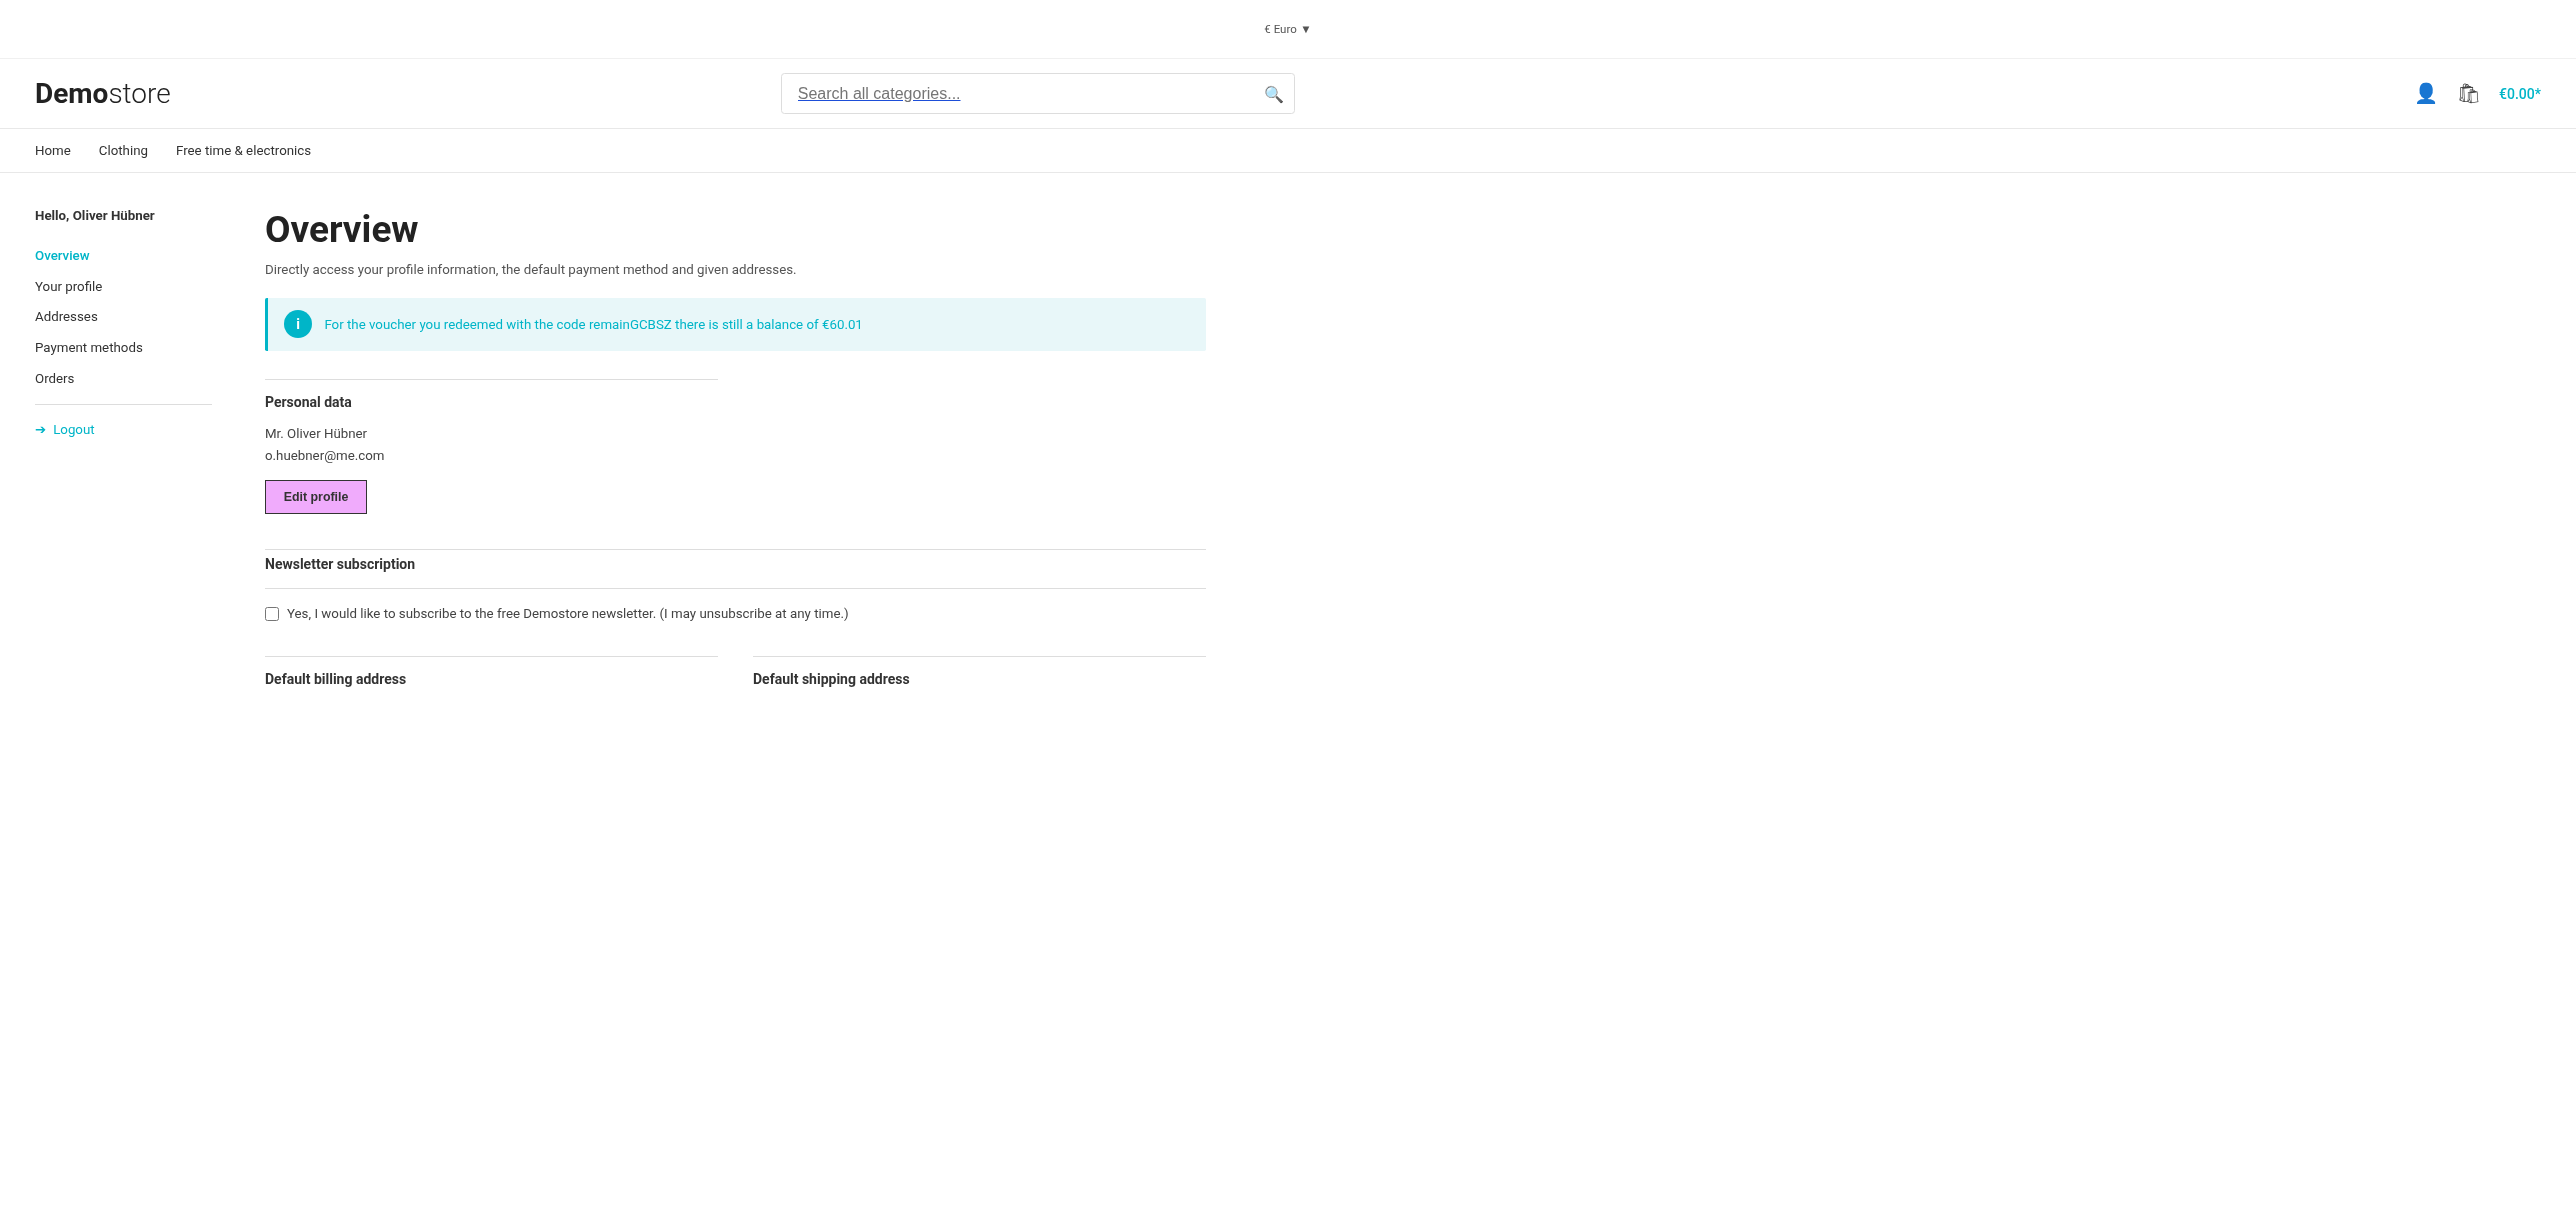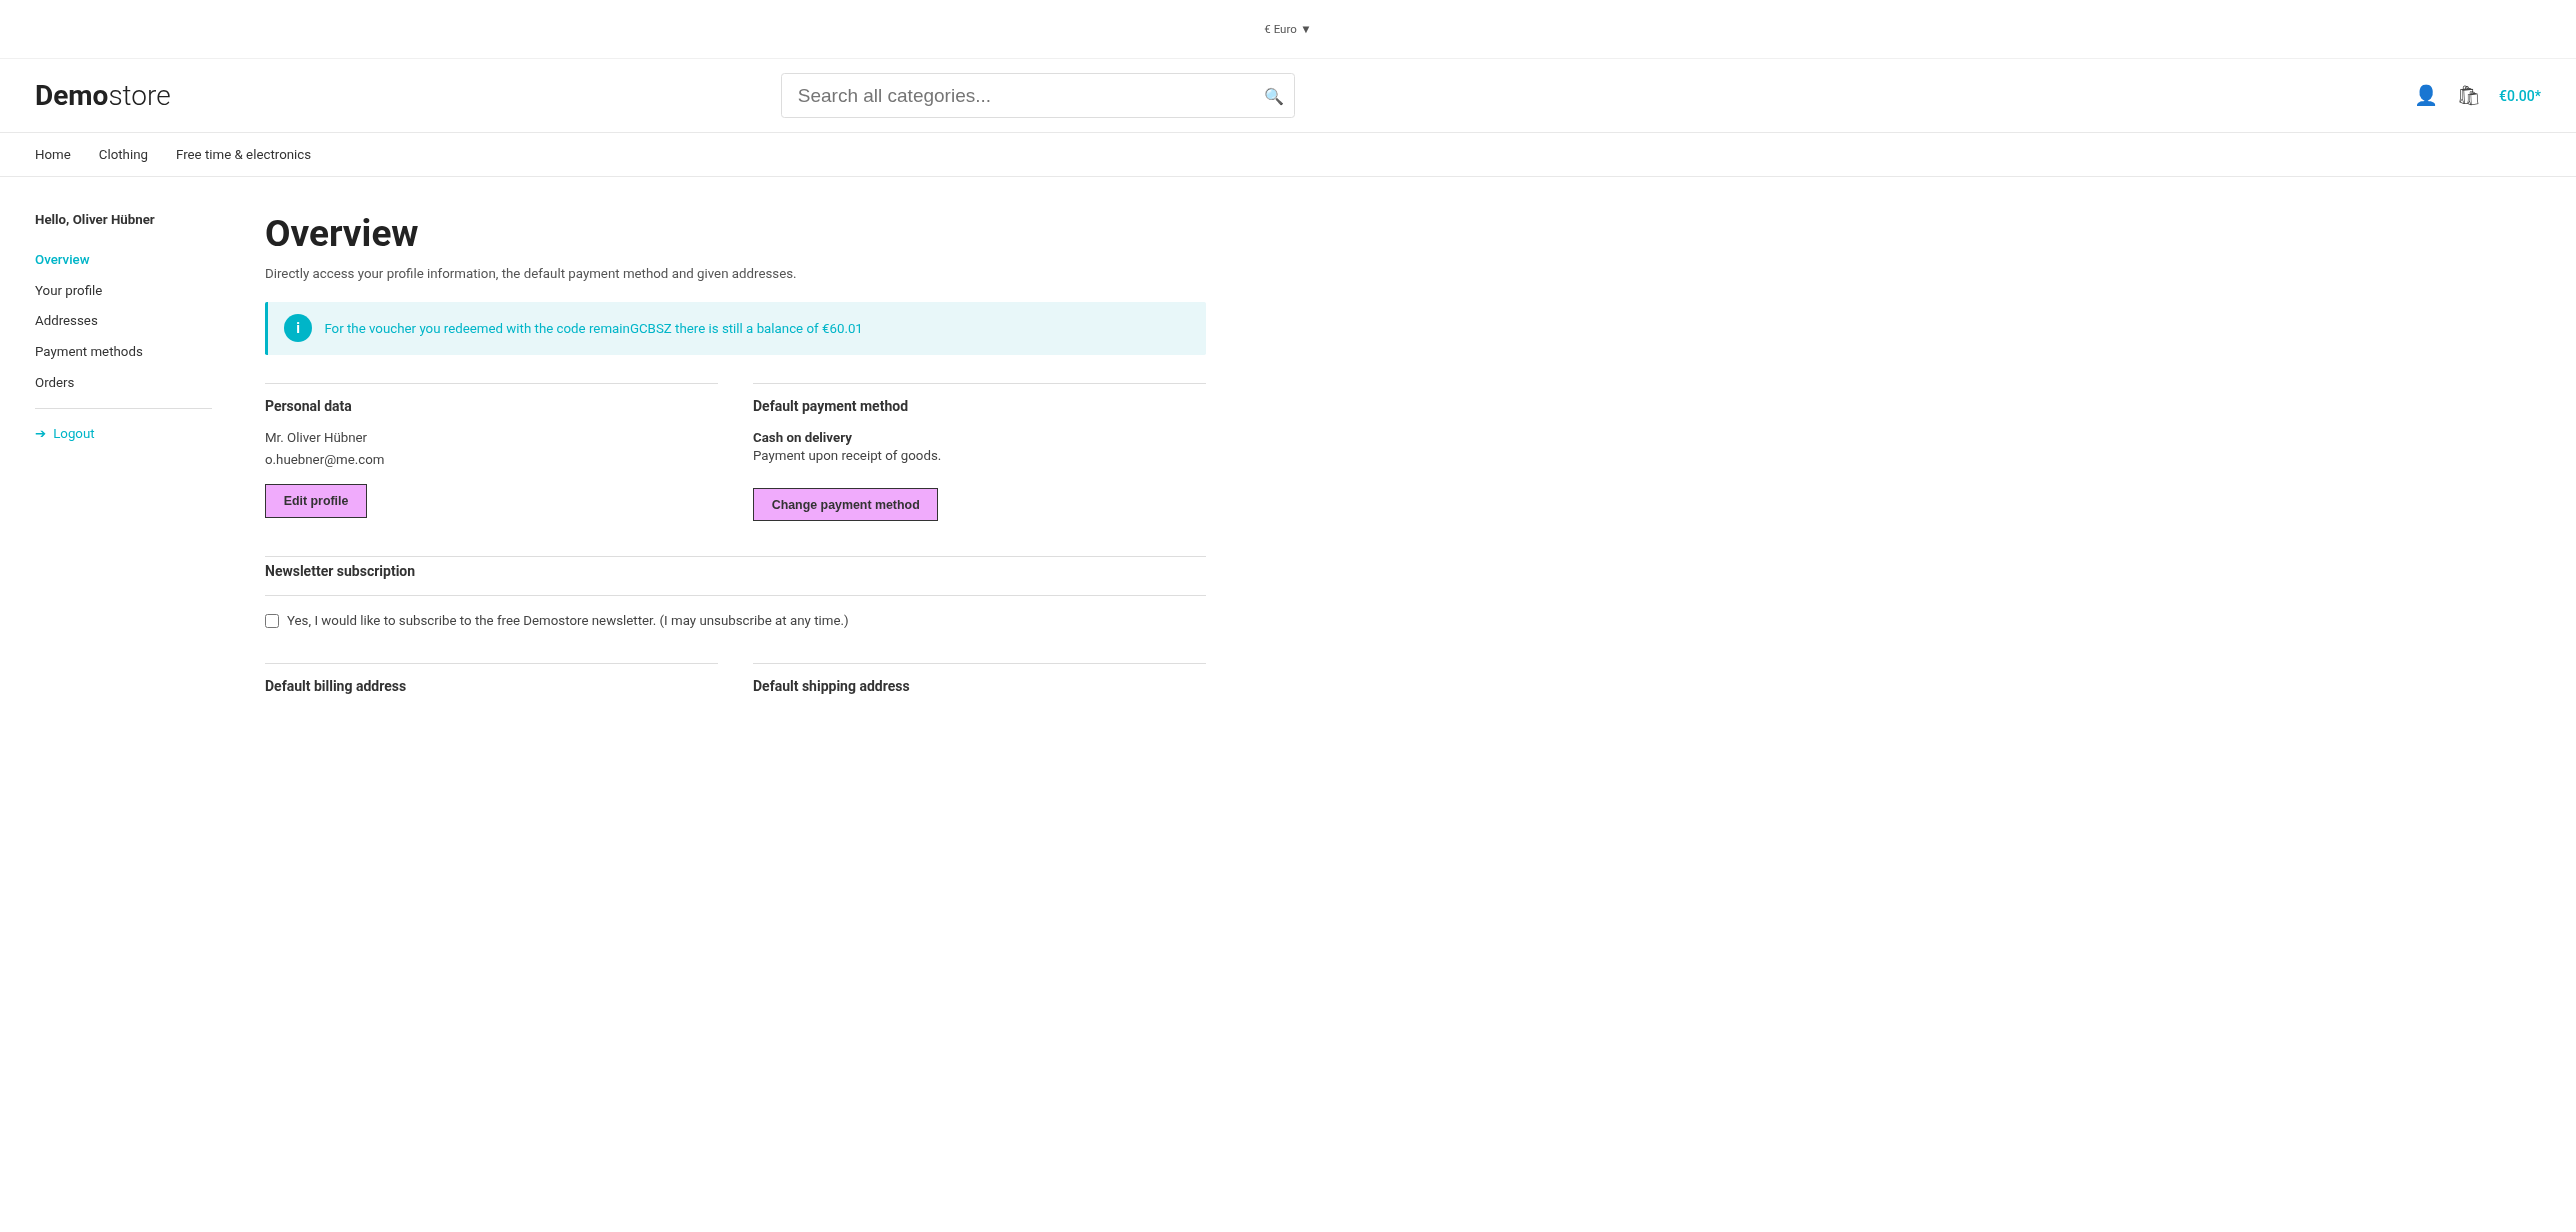--- a/index.html
+++ b/index.html
@@ -48,23 +48,24 @@
       flex: 1;
       max-width: 514px;
       margin: 0 auto;
       position: relative;
     }
     .search-bar input {
       width: 100%;
       padding: 10.6px 43px 10.6px 16px;
       border: 0.9px solid #ddd;
       border-radius: 3.5px;
-      font-size: 19px;
-      color: #a16207;
+      font-size: 16px;
+      color: #1d4ed8;
       outline: none;
+      text-decoration: underline;
     }
     .search-icon-btn {
       position: absolute;
       right: 10.6px;
       top: 50%;
       transform: translateY(-50%);
       background: none;
       border: none;
       cursor: pointer;
       color: #555;
@@ -346,26 +347,20 @@
       </span>
     </div>
 
     <div class="two-col">
       <div class="section">
         <div class="section-title">Personal data</div>
         <p class="section-data">Mr. Oliver Hübner</p>
         <p class="section-data">o.huebner@me.com</p>
         <button class="btn-outline">Edit profile</button>
       </div>
-      <div class="section">
-        <div class="section-title">Default payment method</div>
-        <p class="payment-method-name">Cash on delivery</p>
-        <p class="payment-method-desc">Payment upon receipt of goods.</p>
-        <button class="btn-outline">Change payment method</button>
-      </div>
     </div>
 
     <div class="newsletter-section">
       <div class="newsletter-title">Newsletter subscription</div>
       <div class="newsletter-border"></div>
       <div class="checkbox-row">
         <input type="checkbox" style="">
         <label>Yes, I would like to subscribe to the free Demostore newsletter. (I may unsubscribe at any time.)</label>
       </div>
     </div>

